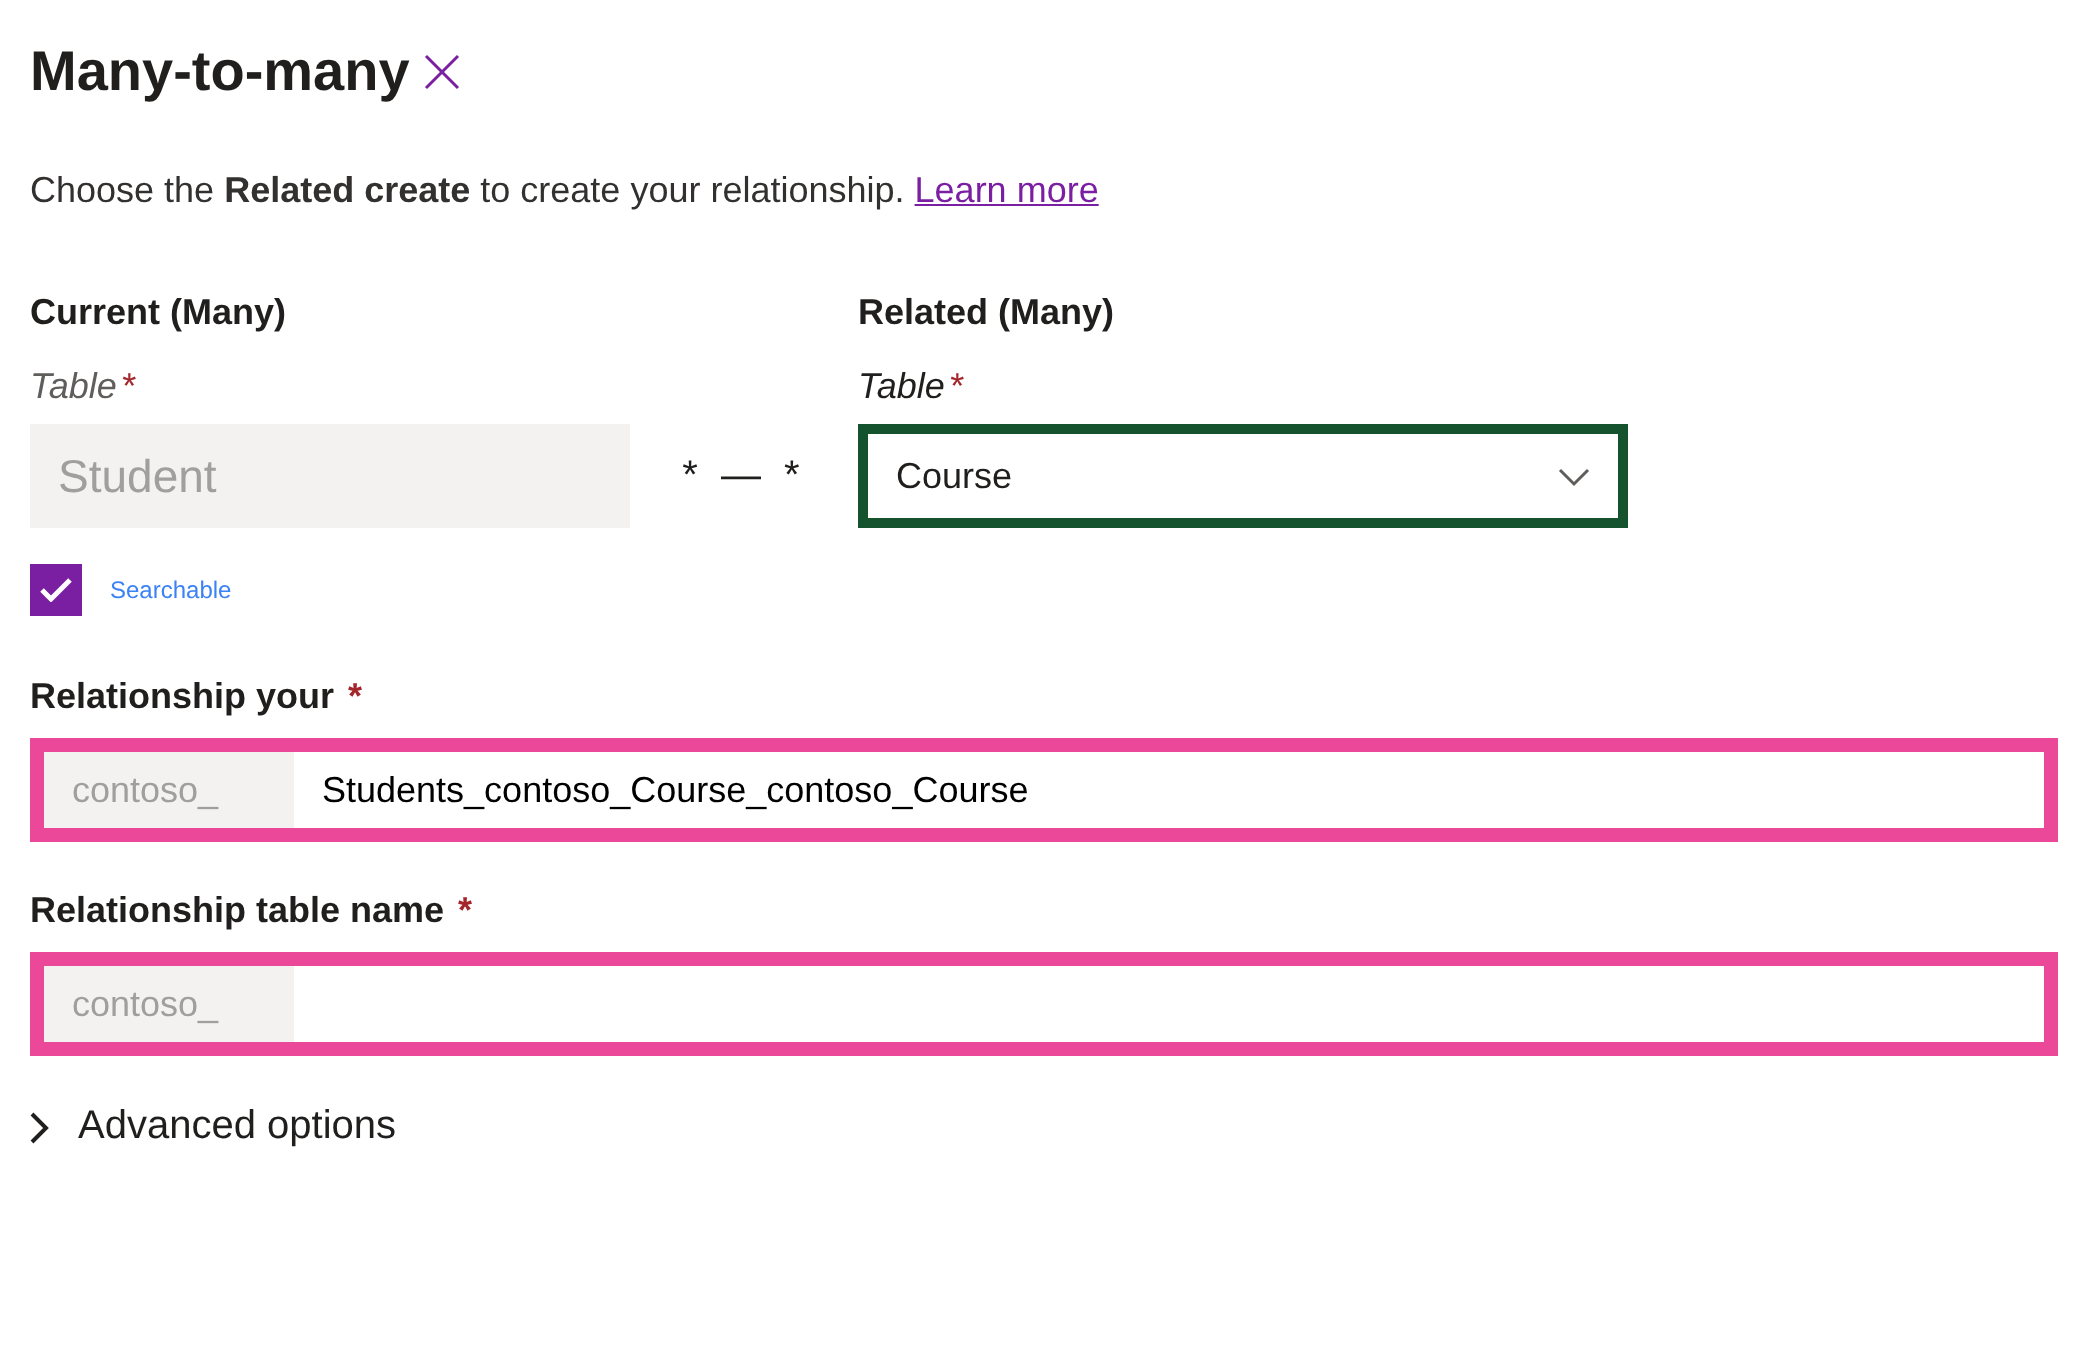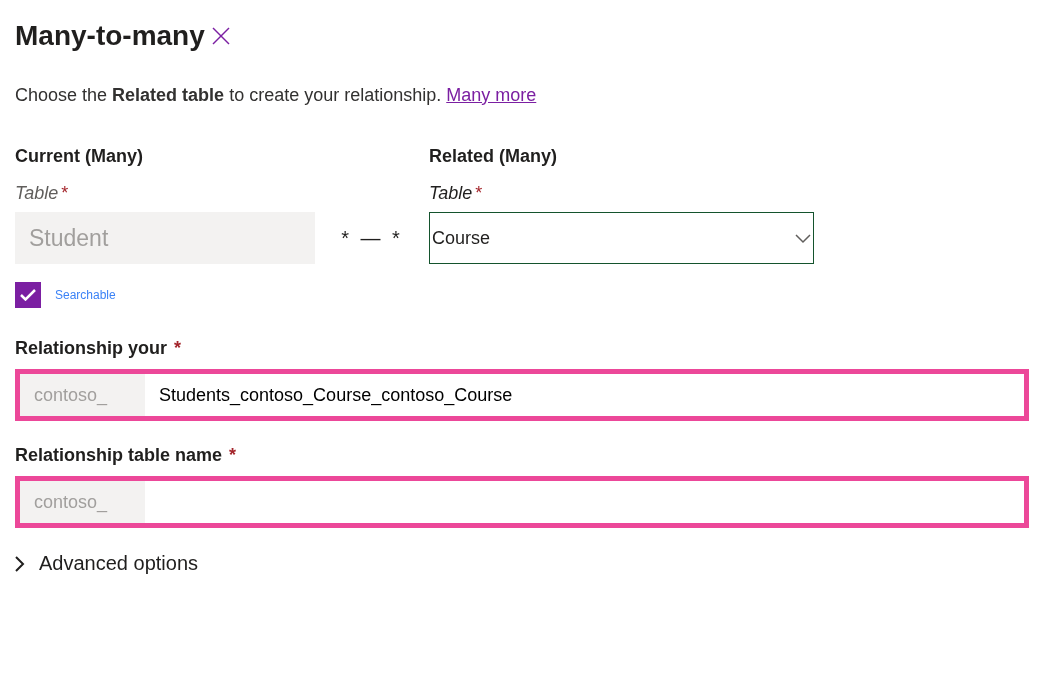--- a/index.html
+++ b/index.html
@@ -77,24 +77,24 @@
   .input-disabled {
     background: #f3f2f1;
     color: #a19f9d;
     font-size: 23px;
     padding: 12px 14px;
     border: none;
     width: 100%;
     height: 52px;
   }
   .dropdown {
-    border: 1px solid #14532d;
+    border: 5px solid #14532d;
     background: #fff;
     font-size: 18px;
-    padding: 12px 2px;
+    padding: 12px 14px;
     width: 100%;
     height: 52px;
     display: flex;
     justify-content: space-between;
     align-items: center;
     cursor: pointer;
   }
   .chev svg { stroke: #605e5c; stroke-width: 1.5; fill: none; }
   .checkbox-row {
     display: flex;
@@ -114,21 +114,21 @@
   .checkbox svg { stroke: #fff; stroke-width: 2.5; fill: none; }
   .cb-label { font-size: 12px; color: #3b82f6; }
   .name-label {
     font-size: 18px;
     font-weight: 600;
     color: #201f1e;
     margin-bottom: 10px;
   }
   .prefixed-input {
     display: flex;
-    border: 5px solid #ec4899;
+    border: 7px solid #ec4899;
     height: 52px;
     margin-bottom: 24px;
     width: 100%;
   }
   .prefix {
     background: #f3f2f1;
     color: #a19f9d;
     font-size: 18px;
     padding: 12px 14px;
     display: flex;
@@ -161,21 +161,21 @@
   <h1>Many-to-many</h1>
   <button class="close-btn" aria-label="Close">
     <svg width="20" height="20" viewBox="0 0 20 20">
       <line x1="2" y1="2" x2="18" y2="18"></line>
         <line x1="18" y1="2" x2="2" y2="18"></line>
     </svg>
   </button>
 </div>
 
 <div class="intro">
-  <span>Choose the </span><span class="bold">Related table</span><span> to create your relationship. </span><a>Many more</a>
+  <span>Choose the </span><span class="bold">Related create</span><span> to create your relationship. </span><a>Learn more</a>
 </div>
 
 <div class="rel-row">
   <div class="col col-left">
     <div class="section-head">Current (Many)</div>
     <div class="field-label">
       <span>Table</span><span class="req">*</span>
     </div>
     <input class="input-disabled" disabled="" value="Student" style="">
   </div>

